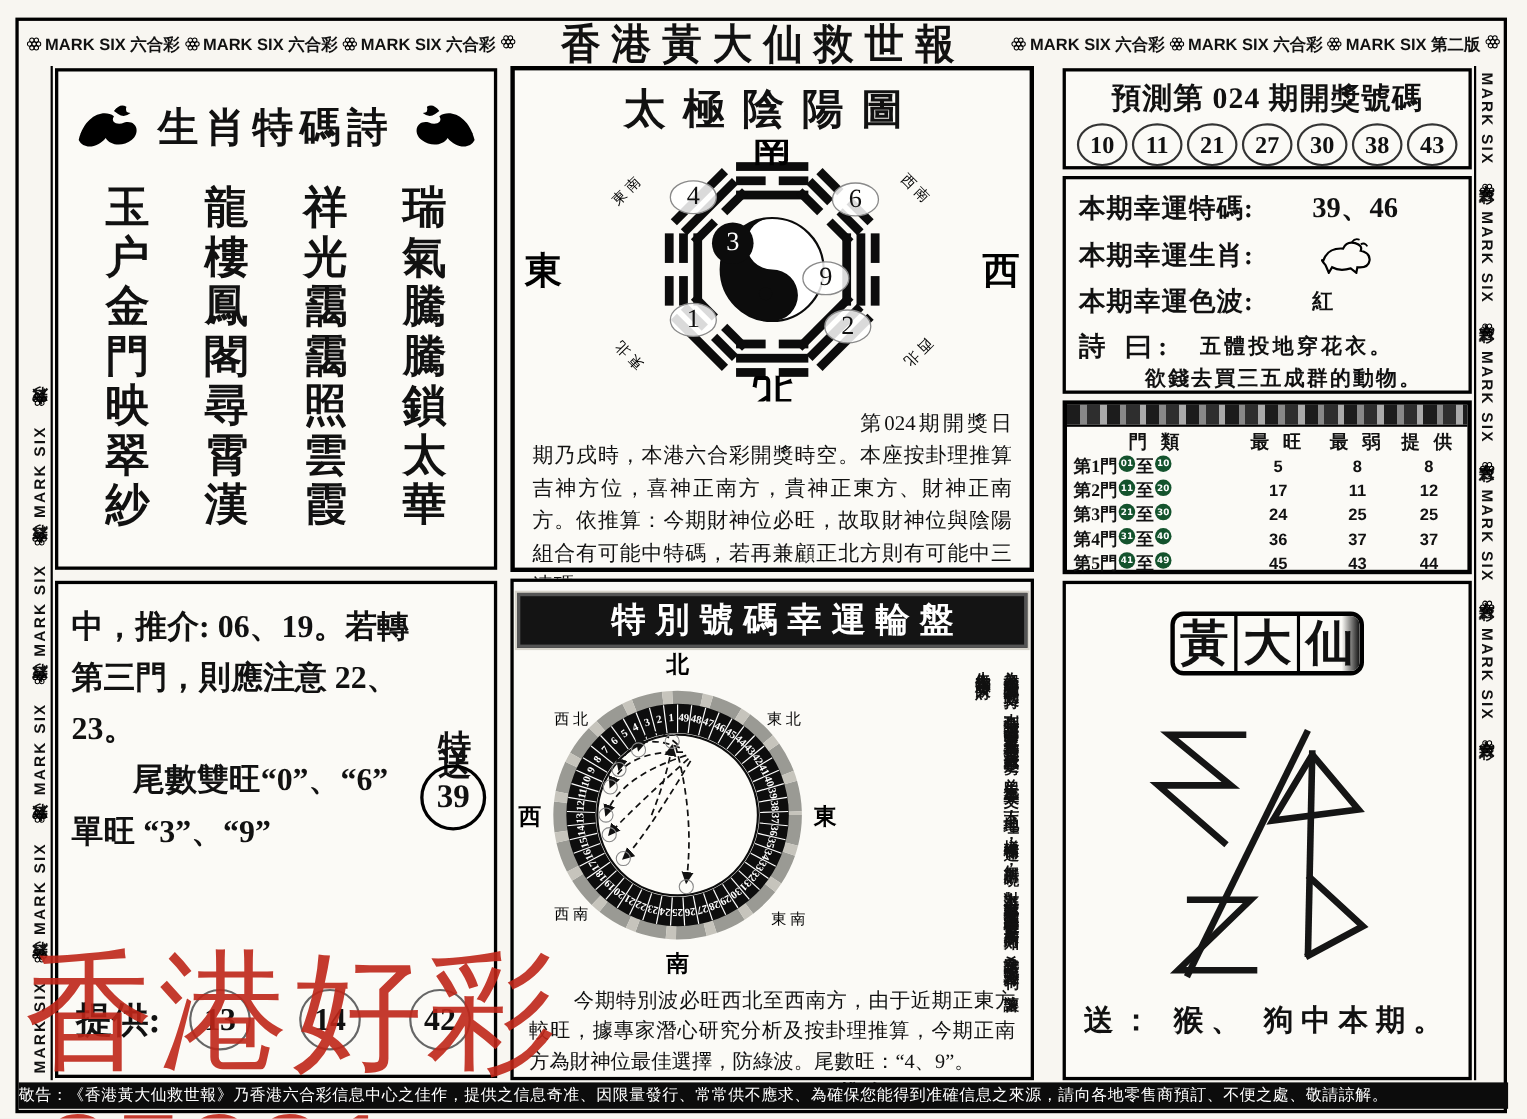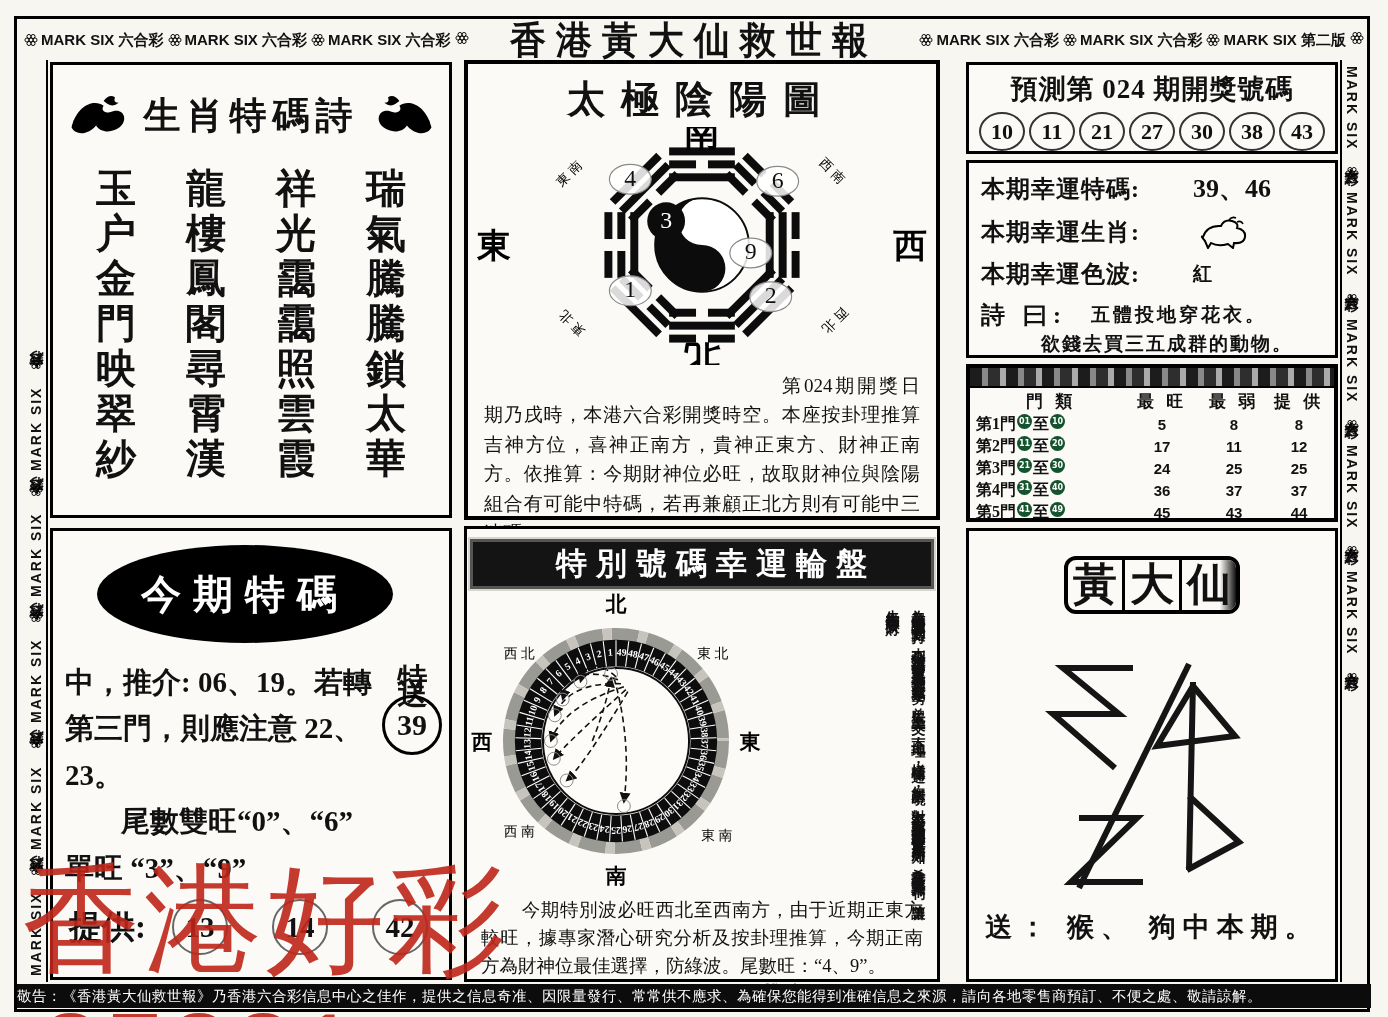--- a/index.html
+++ b/index.html
@@ -554,23 +554,20 @@
             <span class="gt-dot">49</span>
           </div>
           <div class="gt-val">45</div>
           <div class="gt-val">43</div>
           <div class="gt-val">44</div>
         </div>
       </div>
   </section>
 
   <section class="panel" id="panel-special">
-    <div class="sp-ellipse">
-        <span>今期特碼</span>
-      </div>
     <div class="sp-side">
       <span class="sp-side-label">特送</span>
       <span class="sp-side-circle">39</span>
     </div>
     <div class="sp-lines" id="sp-lines">
         <div>中，推介: 06、19。若轉</div>
         <div>第三門，則應注意 22、23。</div>
         <div class="sp-ind-b">尾數雙旺“0”、“6”</div>
         <div>單旺 “3”、“9”</div>
       </div>

